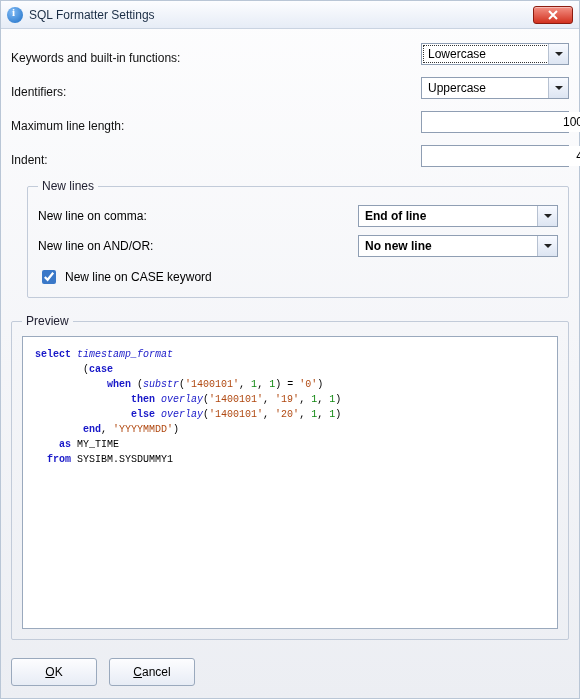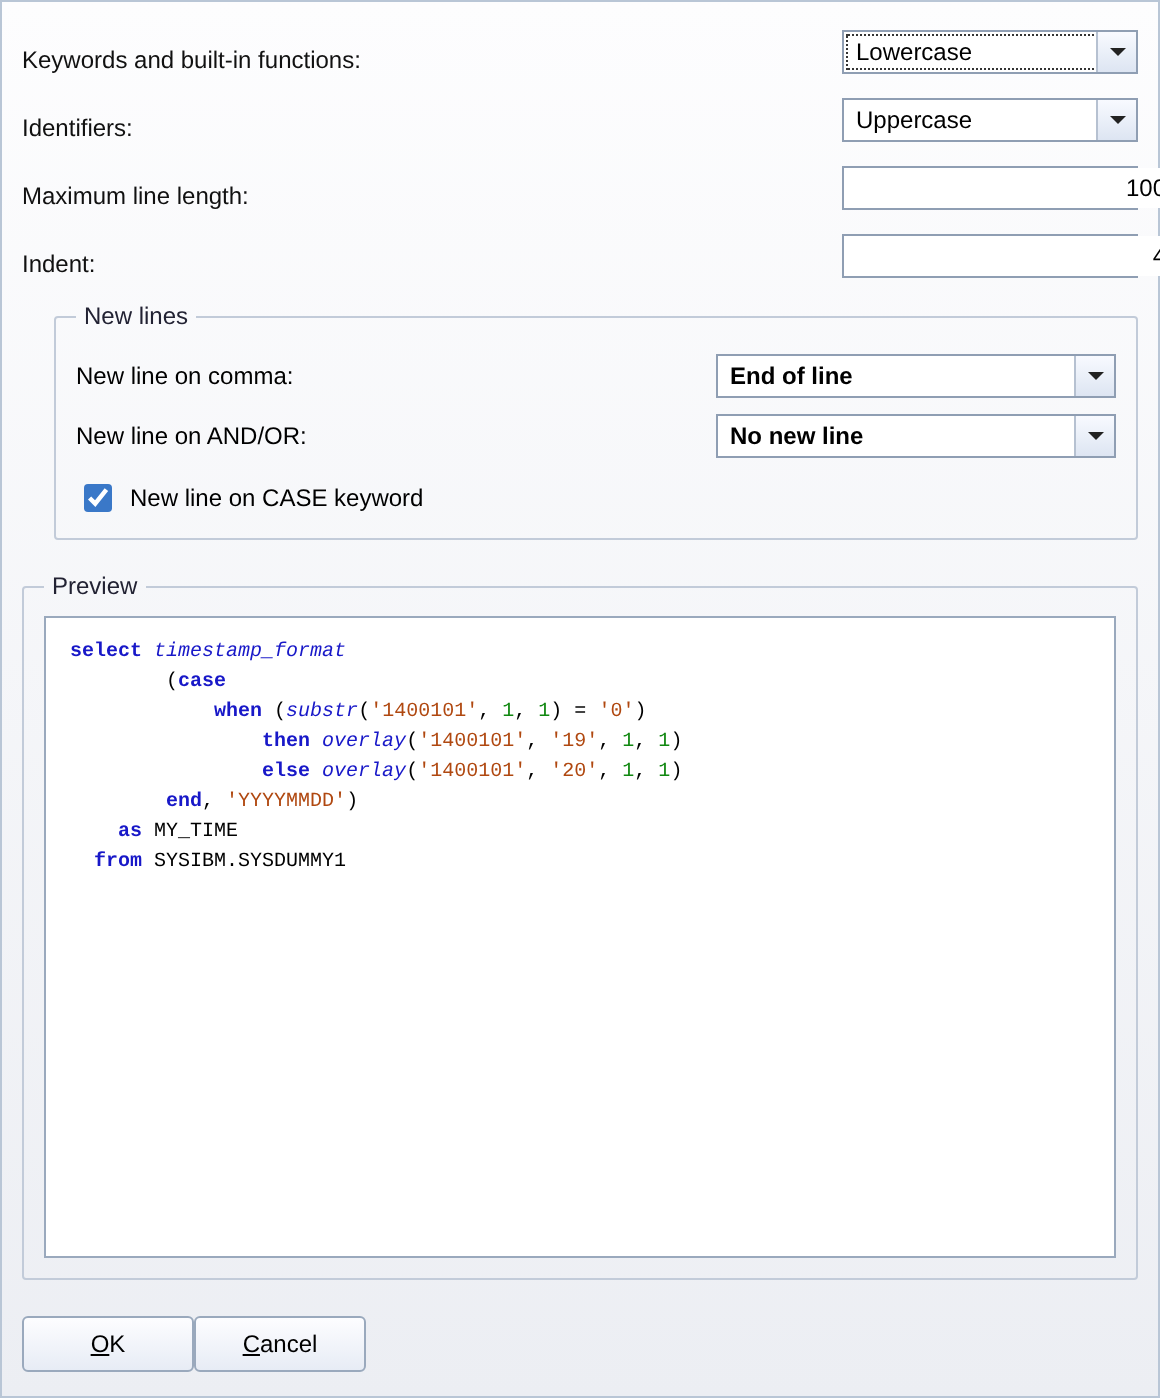--- a/index.html
+++ b/index.html
@@ -107,37 +107,47 @@
     white-space:pre;
     overflow:auto;
   }
   .kw{color:#1818c8;font-weight:bold;}
   .fn{color:#1818c8;font-style:italic;}
   .str{color:#b04810;}
   .num{color:#118811;}
   .id{color:#000;}
   .buttons{
     padding:8px 10px 12px 10px;
-    display:flex; text-align:center;
+    display:flex; gap:12px;text-align:center;
   }
   .btn{
     min-width:86px; height:28px;
     border:1px solid #9aa9bd;
     background:linear-gradient(#fdfdff,#e7ecf5);
     border-radius:3px;
     display:flex;align-items:center;justify-content:center;
     cursor:pointer;
     padding:0 14px;
   }
   .btn .ul{ text-decoration:underline; }
 </style>
 </head>
 <body>
 
 <div class="window">
+  <div class="titlebar">
+    <span class="icon"></span>
+    <span class="title">SQL Formatter Settings</span>
+    <span class="spacer"></span>
+    <div class="closebtn">
+      <svg viewBox="0 0 12 10">
+          <path d="M2 1 L10 9 M10 1 L2 9" stroke="#fff" stroke-width="2" fill="none"></path>
+        </svg>
+    </div>
+  </div>
 
   <div class="content">
     <div class="row">
       <span class="lbl">Keywords and built-in functions:</span>
       <div class="combo dotted-focus">
         <span>Lowercase</span>
         <span class="arrow"></span>
       </div>
     </div>
     <div class="row">

